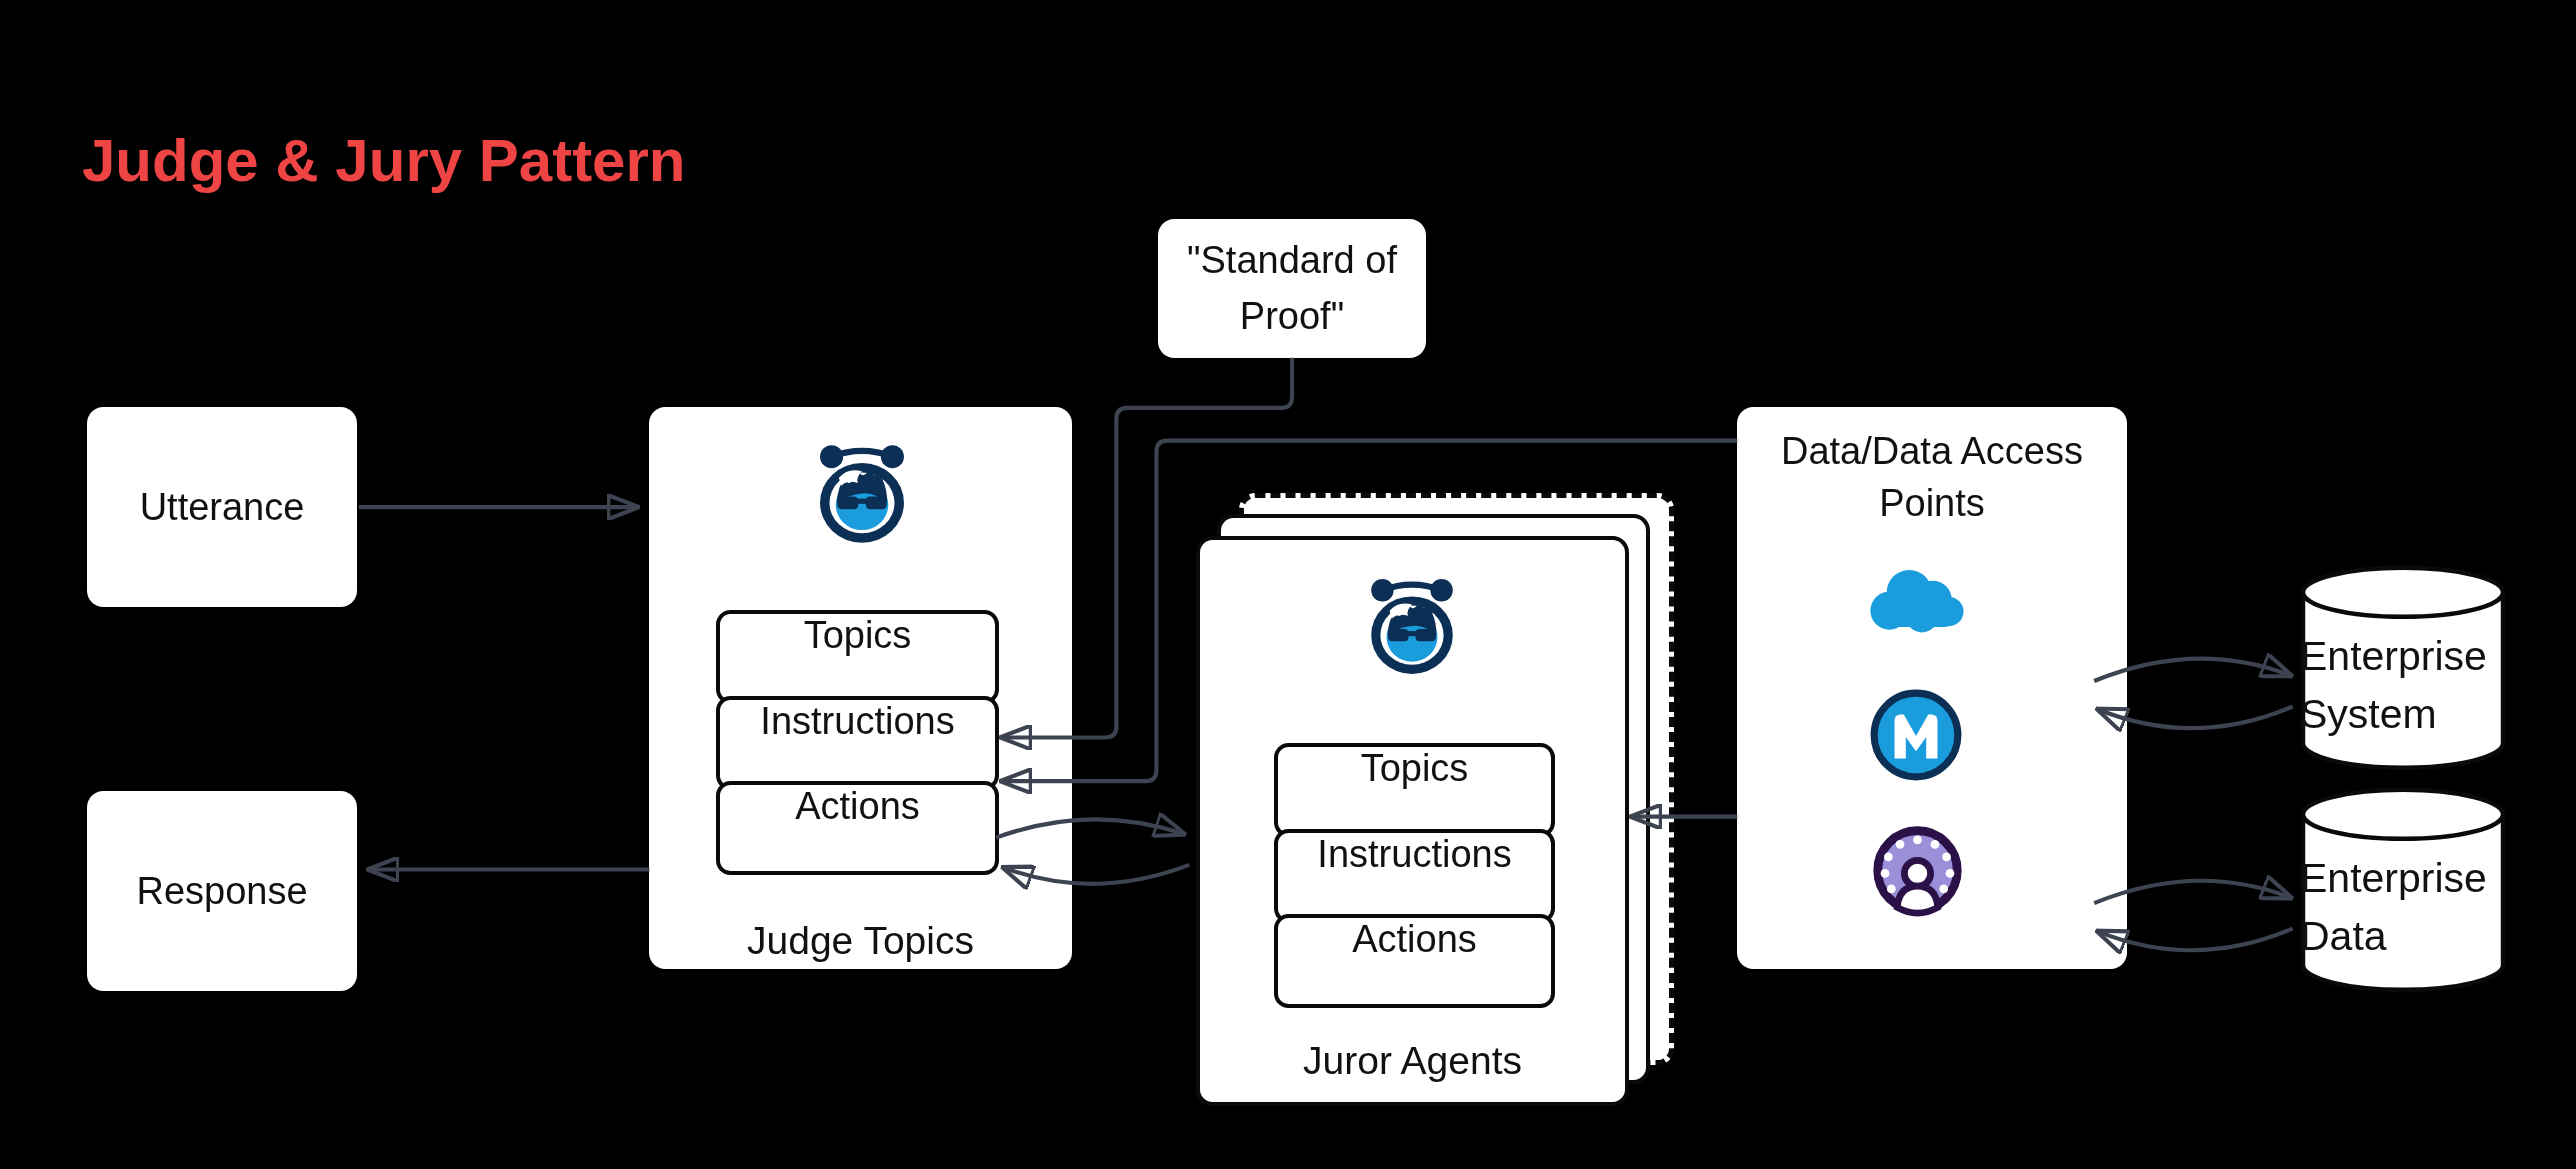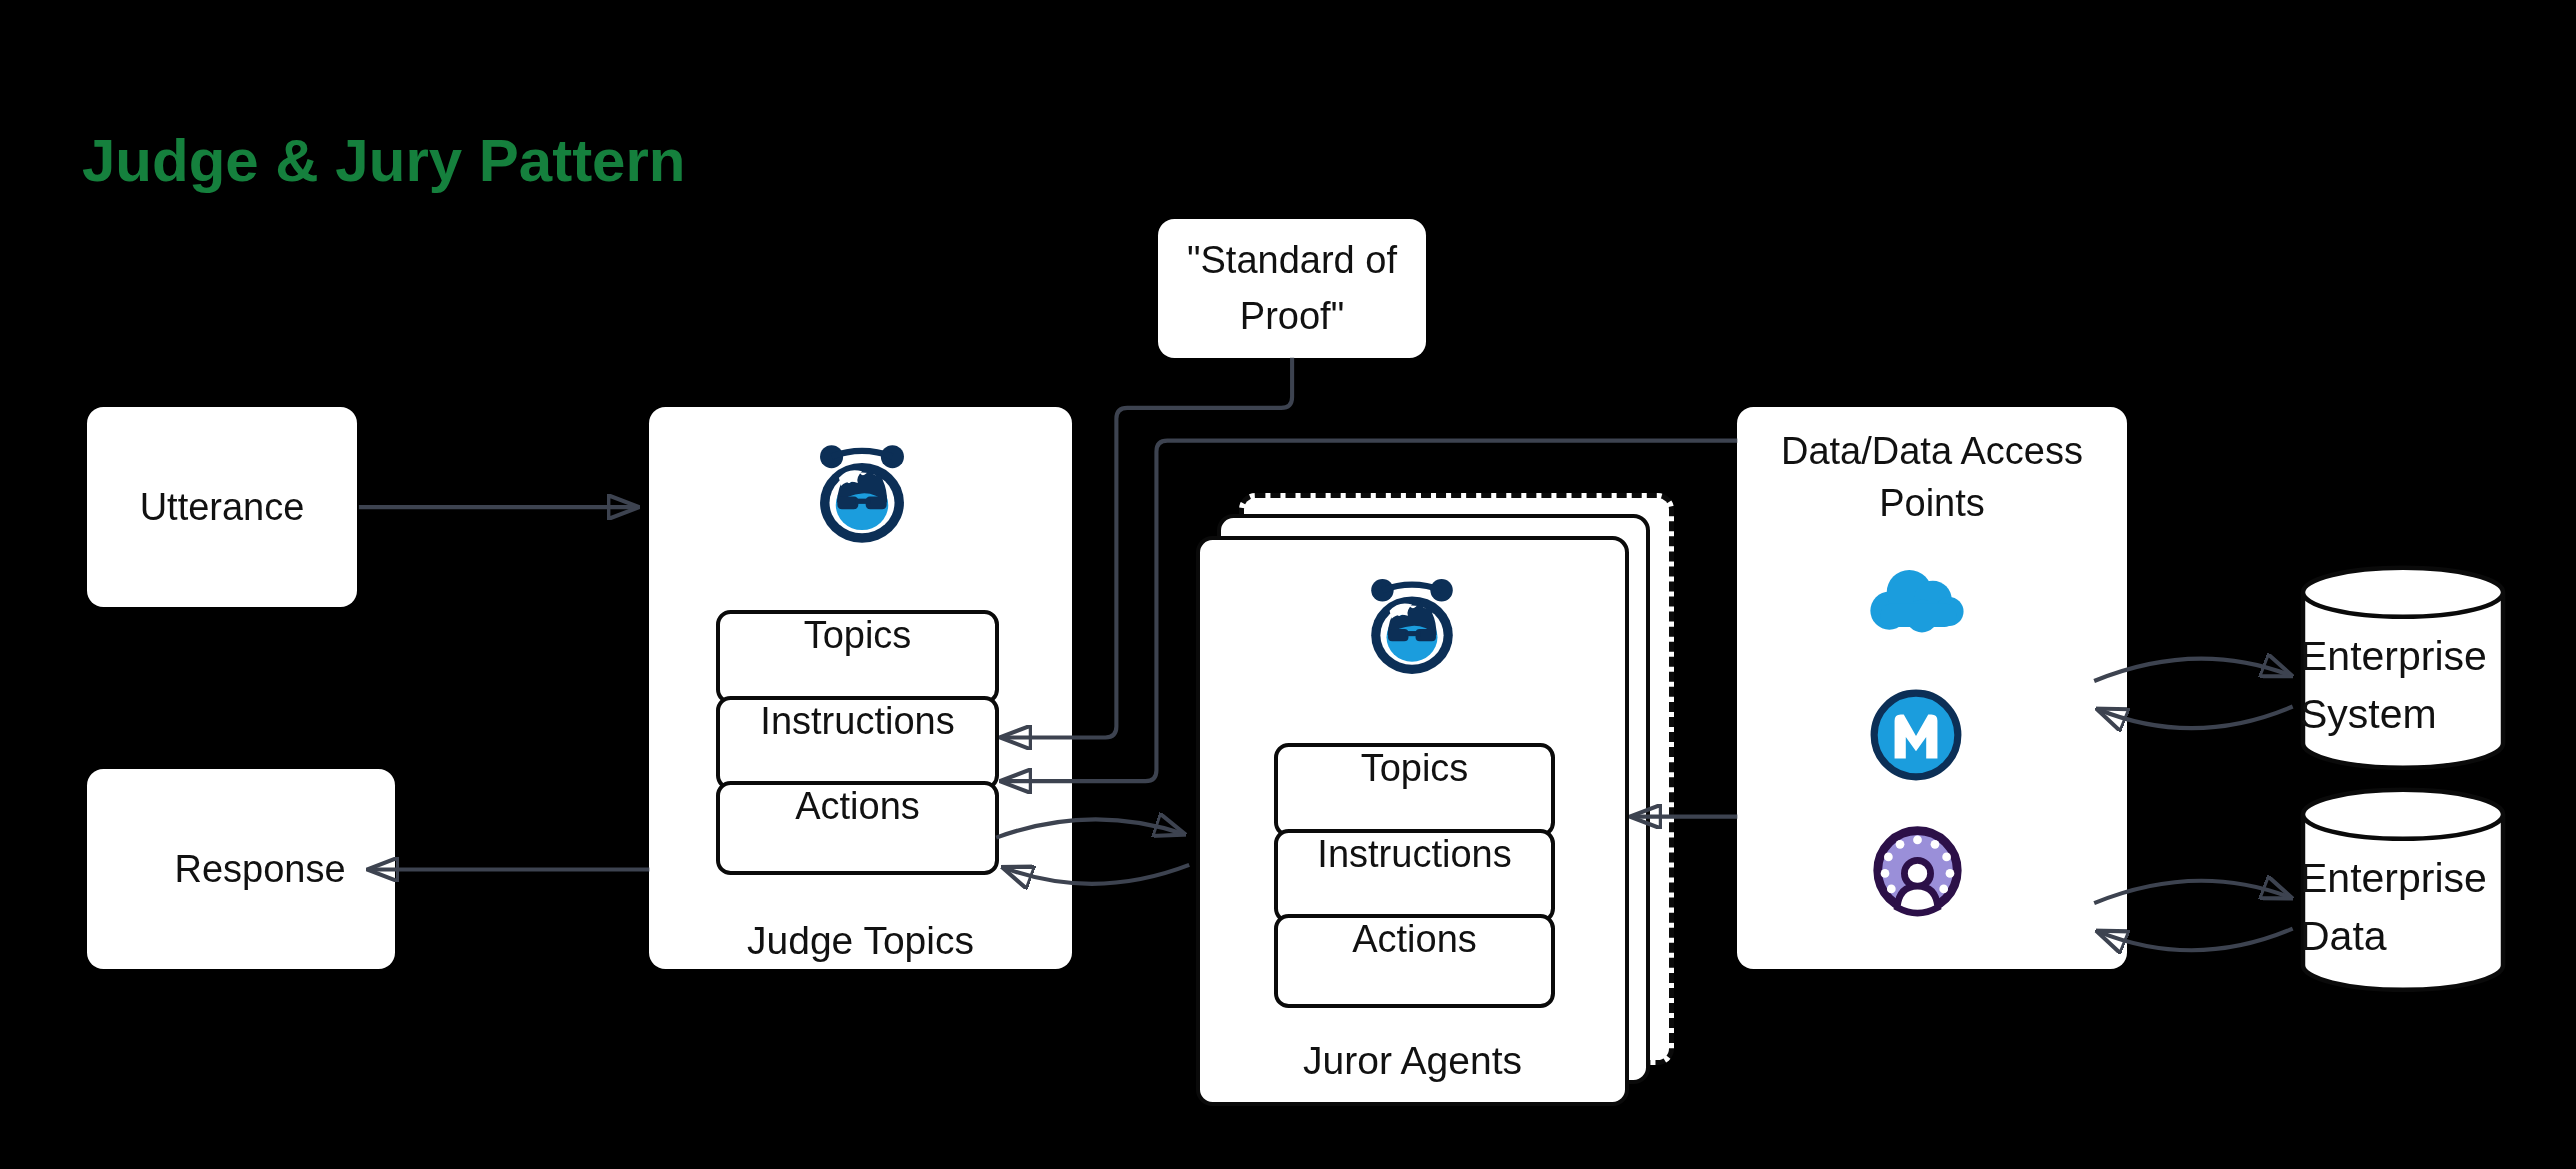--- a/index.html
+++ b/index.html
@@ -45,27 +45,27 @@
     font-size:41px; line-height:1.42;
   }
   #connector-layer{ position:absolute; left:0; top:0; pointer-events:none; }
   #connector-layer path{ stroke:#3d4350; stroke-width:4.5; fill:none; }
 </style>
 </head>
 <body>
 
 <div id="canvas">
 
-  <div id="title" class="abs" style="color:#15803d;">Judge &amp; Jury Pattern</div>
+  <div id="title" class="abs" style="color:#ef4444;">Judge &amp; Jury Pattern</div>
 
   <div class="card io-box" style="left:87px; top:407px;">
     <span>Utterance</span>
   </div>
 
-  <div class="card io-box" style="left:87px; top:769px;padding-left:38px;">
+  <div class="card io-box" style="left:87px; top:791px;">
     <span>Response</span>
   </div>
 
   <div class="card callout" style="left:1158px; top:219px; width:268px; height:139px;">
     <span style="display:block; width:228px;">"Standard of Proof"</span>
   </div>
 
   <div class="card agent-box" style="left:649px; top:407px; width:423px; height:562px;">
     <div class="icon-wrap" style="left:160px; top:35px; width:106px; height:107px;">
       <svg viewBox="0 0 100 102">

